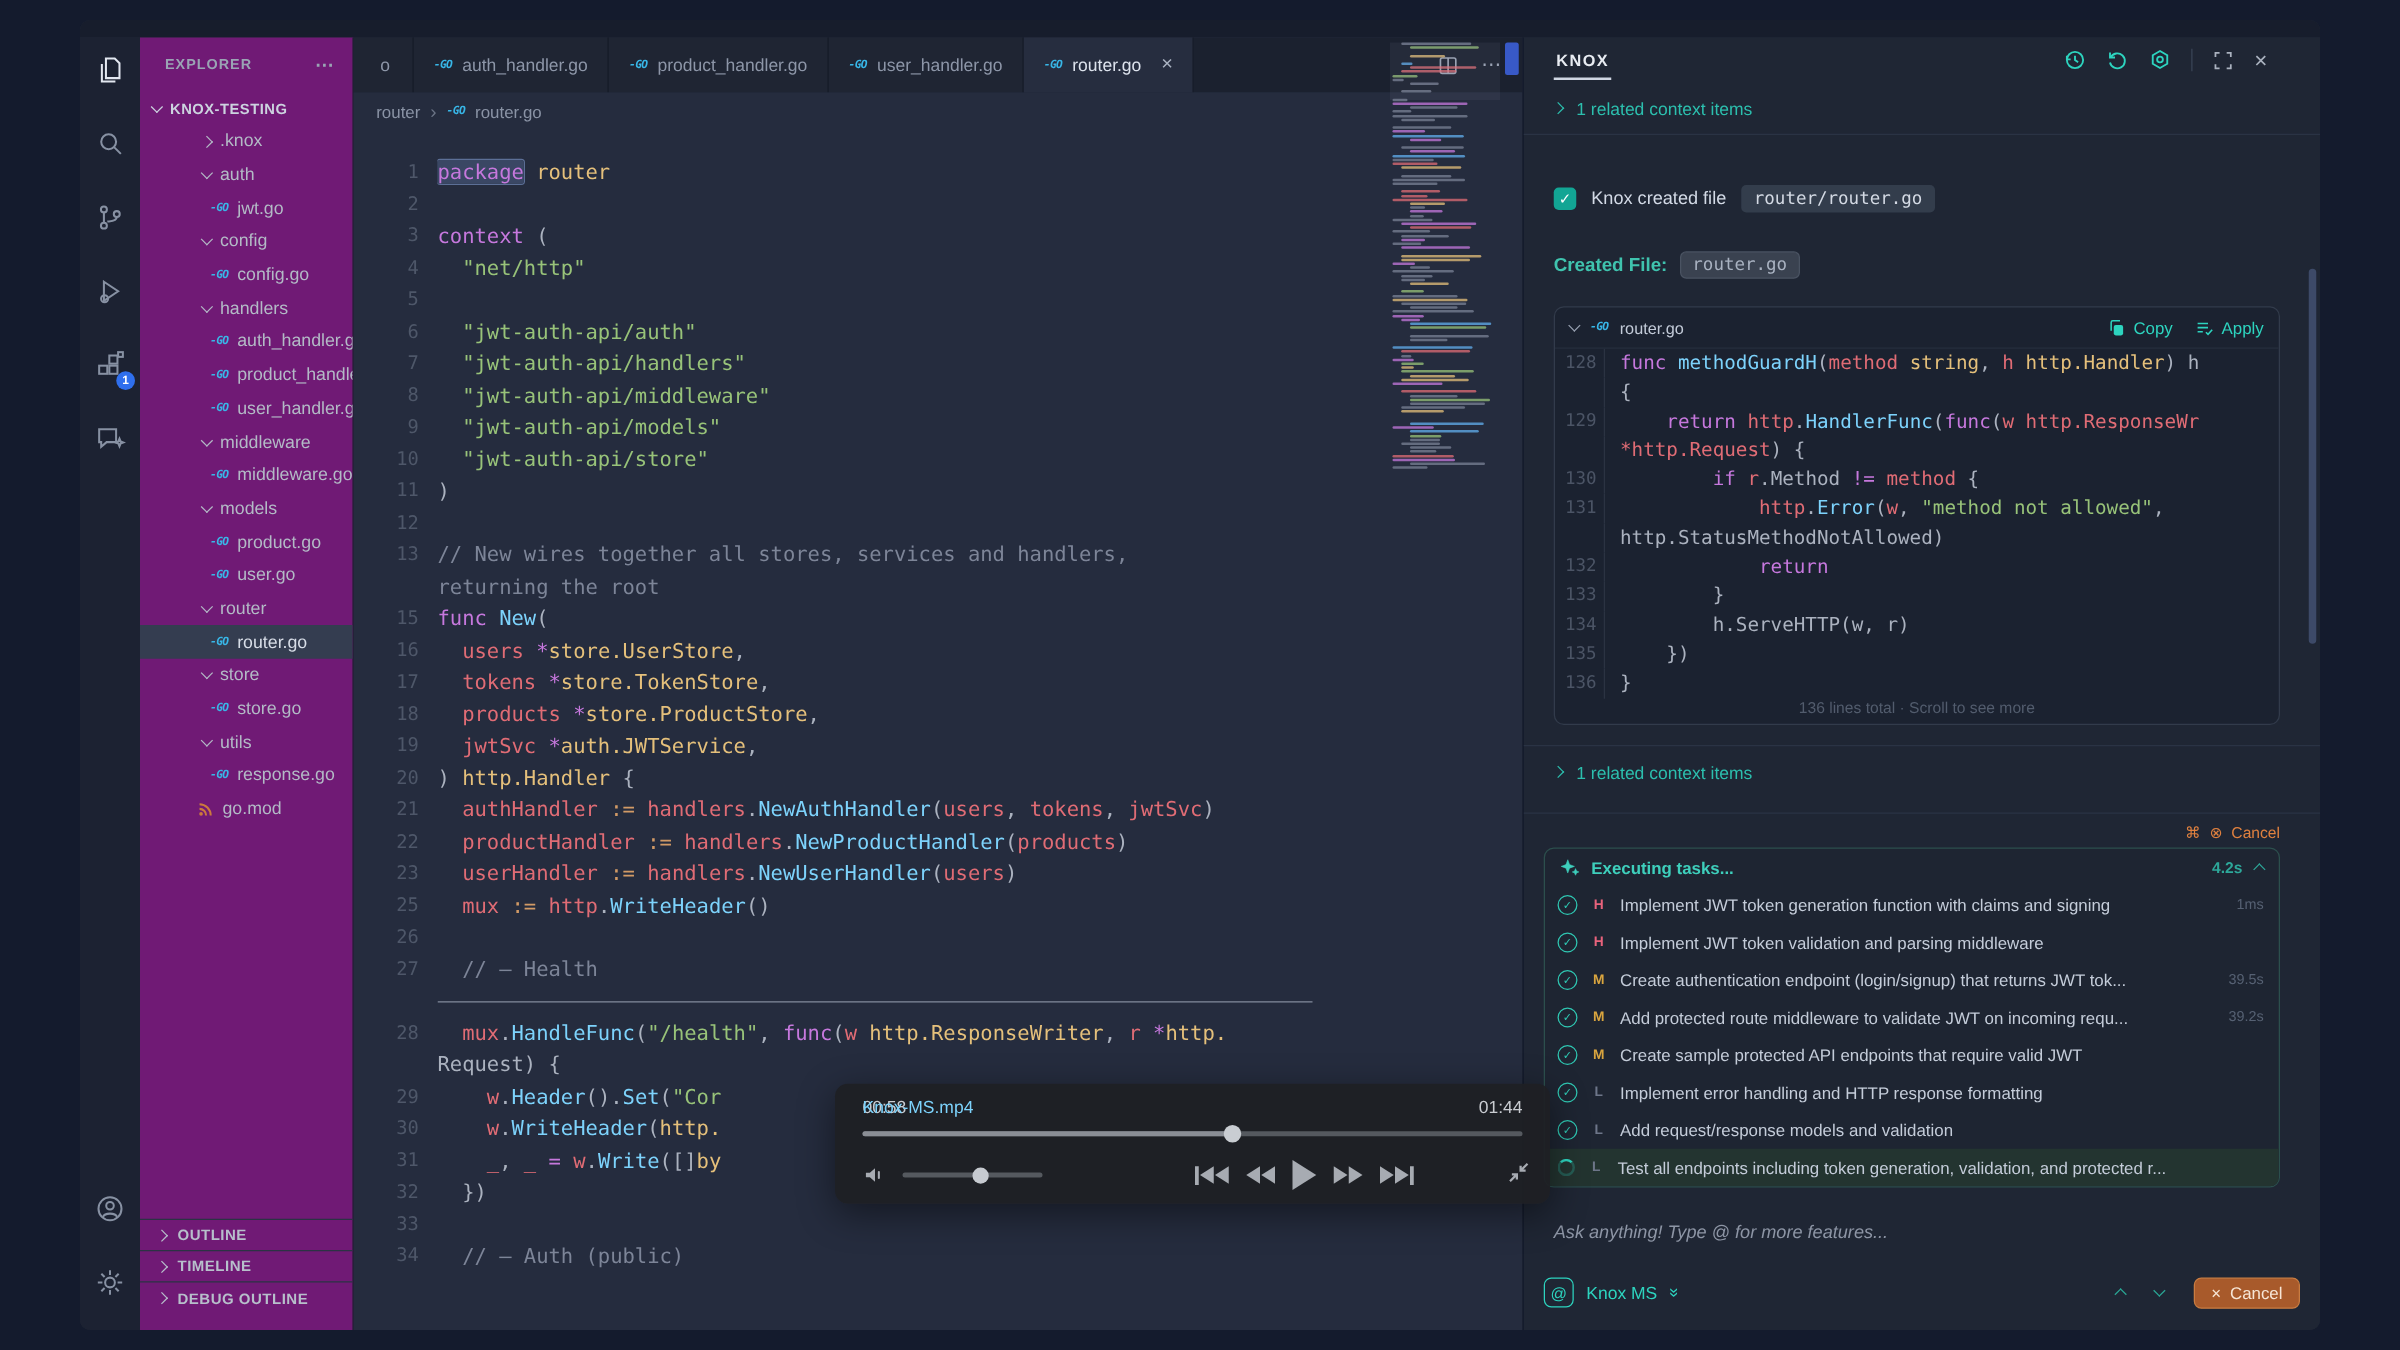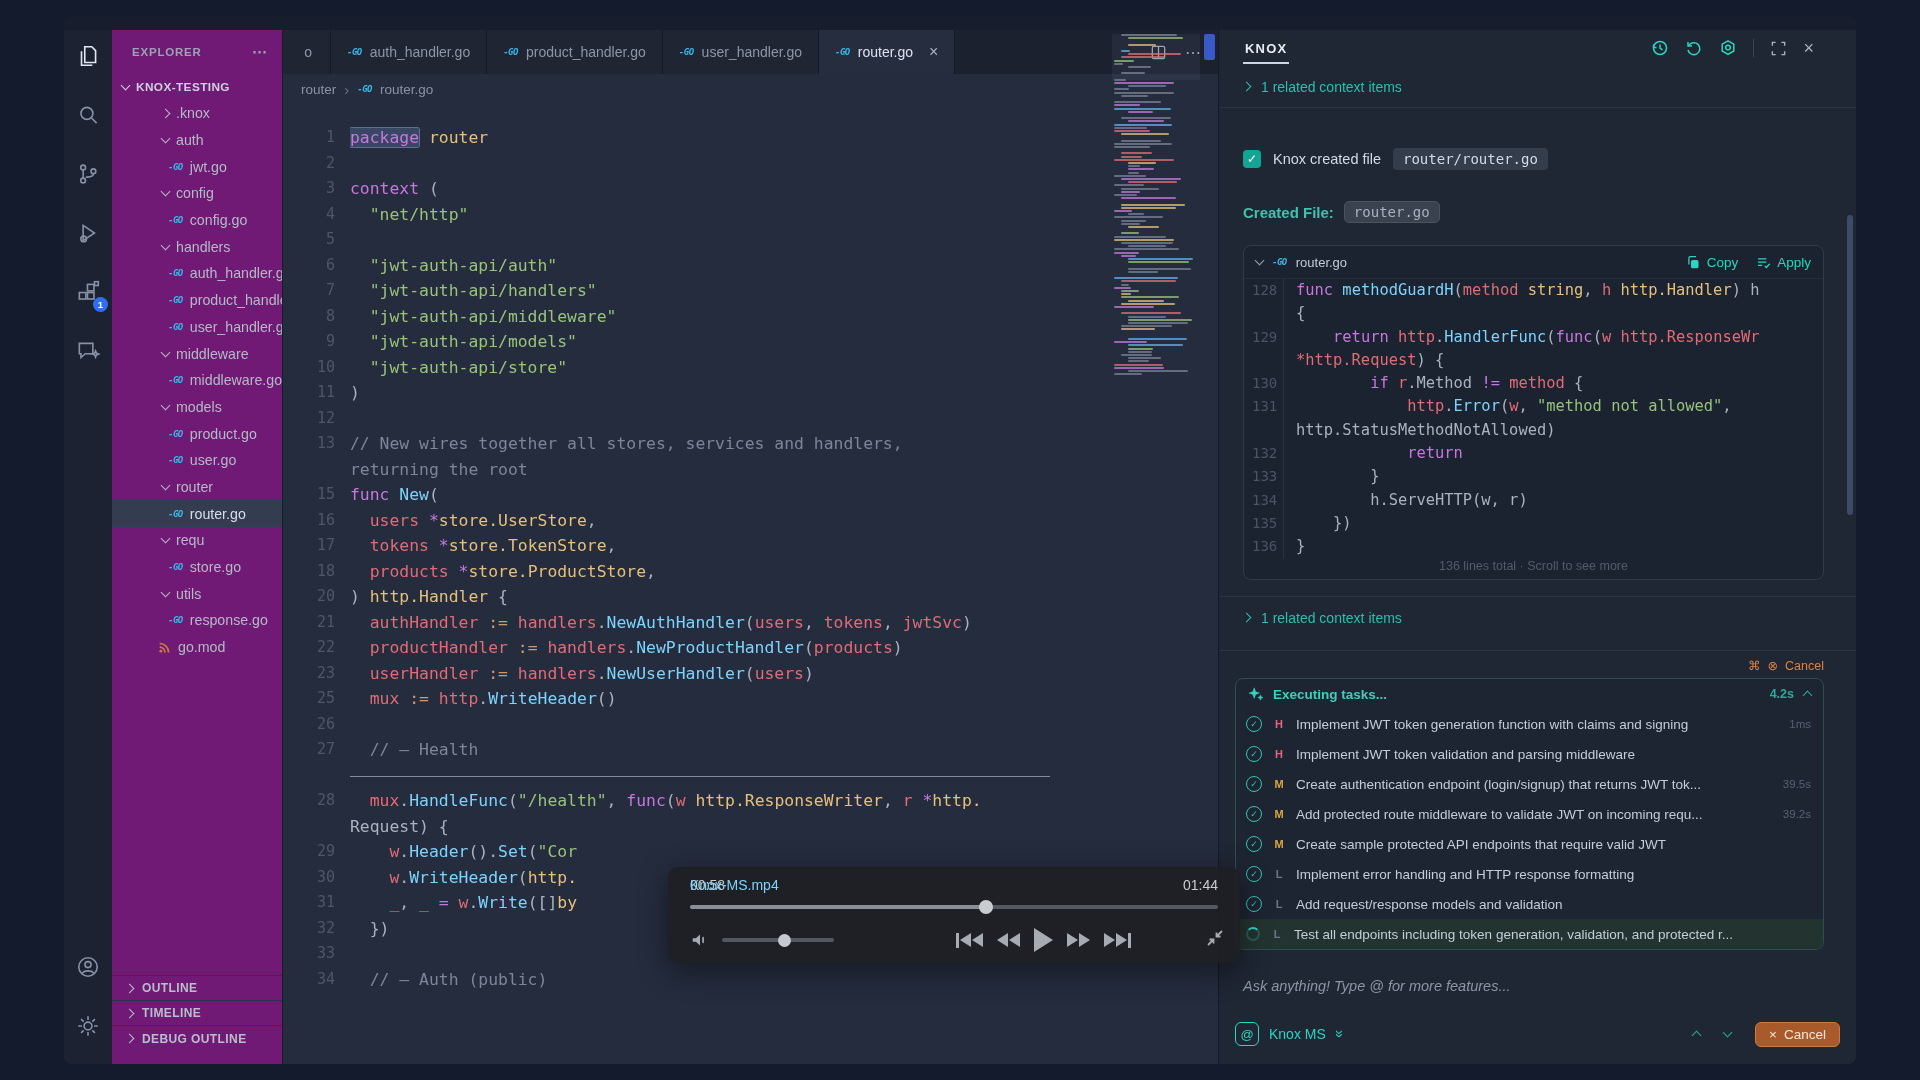--- a/index.html
+++ b/index.html
@@ -261,21 +261,21 @@
         <div class="trow" style="padding-left: 50px;">
           <span class="ch d"></span>
           <span>router</span>
         </div>
         <div class="trow sel" style="padding-left: 56px;">
           <span class="goico">-GO</span>
           <span>router.go</span>
         </div>
         <div class="trow" style="padding-left: 50px;">
           <span class="ch d"></span>
-          <span>requ</span>
+          <span>store</span>
         </div>
         <div class="trow" style="padding-left: 56px;">
           <span class="goico">-GO</span>
           <span>store.go</span>
         </div>
         <div class="trow" style="padding-left: 50px;">
           <span class="ch d"></span>
           <span>utils</span>
         </div>
         <div class="trow" style="padding-left: 56px;">
@@ -354,20 +354,21 @@
         <div class="crow"><span class="ln">9</span><span class="ct"><span class="tk-s">  "jwt-auth-api/models"</span></span></div>
         <div class="crow"><span class="ln">10</span><span class="ct"><span class="tk-s">  "jwt-auth-api/store"</span></span></div>
         <div class="crow"><span class="ln">11</span><span class="ct"><span class="tk-p">)</span></span></div>
         <div class="crow"><span class="ln">12</span><span class="ct"></span></div>
         <div class="crow"><span class="ln">13</span><span class="ct"><span class="tk-c">// New wires together all stores, services and handlers,</span></span></div>
         <div class="crow"><span class="ln"></span><span class="ct"><span class="tk-c">returning the root</span></span></div>
         <div class="crow"><span class="ln">15</span><span class="ct"><span class="tk-k">func</span><span class="tk-x"> </span><span class="tk-f">New</span><span class="tk-p">(</span></span></div>
         <div class="crow"><span class="ln">16</span><span class="ct"><span class="tk-v">  users </span><span class="tk-o">*</span><span class="tk-t">store.UserStore</span><span class="tk-p">,</span></span></div>
         <div class="crow"><span class="ln">17</span><span class="ct"><span class="tk-v">  tokens </span><span class="tk-o">*</span><span class="tk-t">store.TokenStore</span><span class="tk-p">,</span></span></div>
         <div class="crow"><span class="ln">18</span><span class="ct"><span class="tk-v">  products </span><span class="tk-o">*</span><span class="tk-t">store.ProductStore</span><span class="tk-p">,</span></span></div>
+        <div class="crow"><span class="ln">19</span><span class="ct"><span class="tk-v">  jwtSvc </span><span class="tk-o">*</span><span class="tk-t">auth.JWTService</span><span class="tk-p">,</span></span></div>
         <div class="crow"><span class="ln">20</span><span class="ct"><span class="tk-p">) </span><span class="tk-t">http.Handler</span><span class="tk-p"> {</span></span></div>
         <div class="crow"><span class="ln">21</span><span class="ct"><span class="tk-v">  authHandler </span><span class="tk-q">:=</span><span class="tk-v"> handlers</span><span class="tk-p">.</span><span class="tk-f">NewAuthHandler</span><span class="tk-p">(</span><span class="tk-v">users</span><span class="tk-p">, </span><span class="tk-v">tokens</span><span class="tk-p">, </span><span class="tk-v">jwtSvc</span><span class="tk-p">)</span></span></div>
         <div class="crow"><span class="ln">22</span><span class="ct"><span class="tk-v">  productHandler </span><span class="tk-q">:=</span><span class="tk-v"> handlers</span><span class="tk-p">.</span><span class="tk-f">NewProductHandler</span><span class="tk-p">(</span><span class="tk-v">products</span><span class="tk-p">)</span></span></div>
         <div class="crow"><span class="ln">23</span><span class="ct"><span class="tk-v">  userHandler </span><span class="tk-q">:=</span><span class="tk-v"> handlers</span><span class="tk-p">.</span><span class="tk-f">NewUserHandler</span><span class="tk-p">(</span><span class="tk-v">users</span><span class="tk-p">)</span></span></div>
         <div class="crow"><span class="ln">25</span><span class="ct"><span class="tk-v">  mux </span><span class="tk-q">:=</span><span class="tk-x"> </span><span class="tk-v">http</span><span class="tk-p">.</span><span class="tk-f">WriteHeader</span><span class="tk-p">()</span></span></div>
         <div class="crow"><span class="ln">26</span><span class="ct"></span></div>
         <div class="crow"><span class="ln">27</span><span class="ct"><span class="tk-c">  // — Health </span></span></div>
         <div class="crow"><span class="ln"></span><span class="ct"><span class="hrline"></span></span></div>
         <div class="crow"><span class="ln">28</span><span class="ct"><span class="tk-v">  mux</span><span class="tk-p">.</span><span class="tk-f">HandleFunc</span><span class="tk-p">(</span><span class="tk-s">"/health"</span><span class="tk-p">, </span><span class="tk-k">func</span><span class="tk-p">(</span><span class="tk-v">w</span><span class="tk-x"> </span><span class="tk-t">http.ResponseWriter</span><span class="tk-p">, </span><span class="tk-v">r</span><span class="tk-x"> </span><span class="tk-o">*</span><span class="tk-t">http.</span></span></div>
         <div class="crow"><span class="ln"></span><span class="ct"><span class="tk-x">Request) {</span></span></div>

